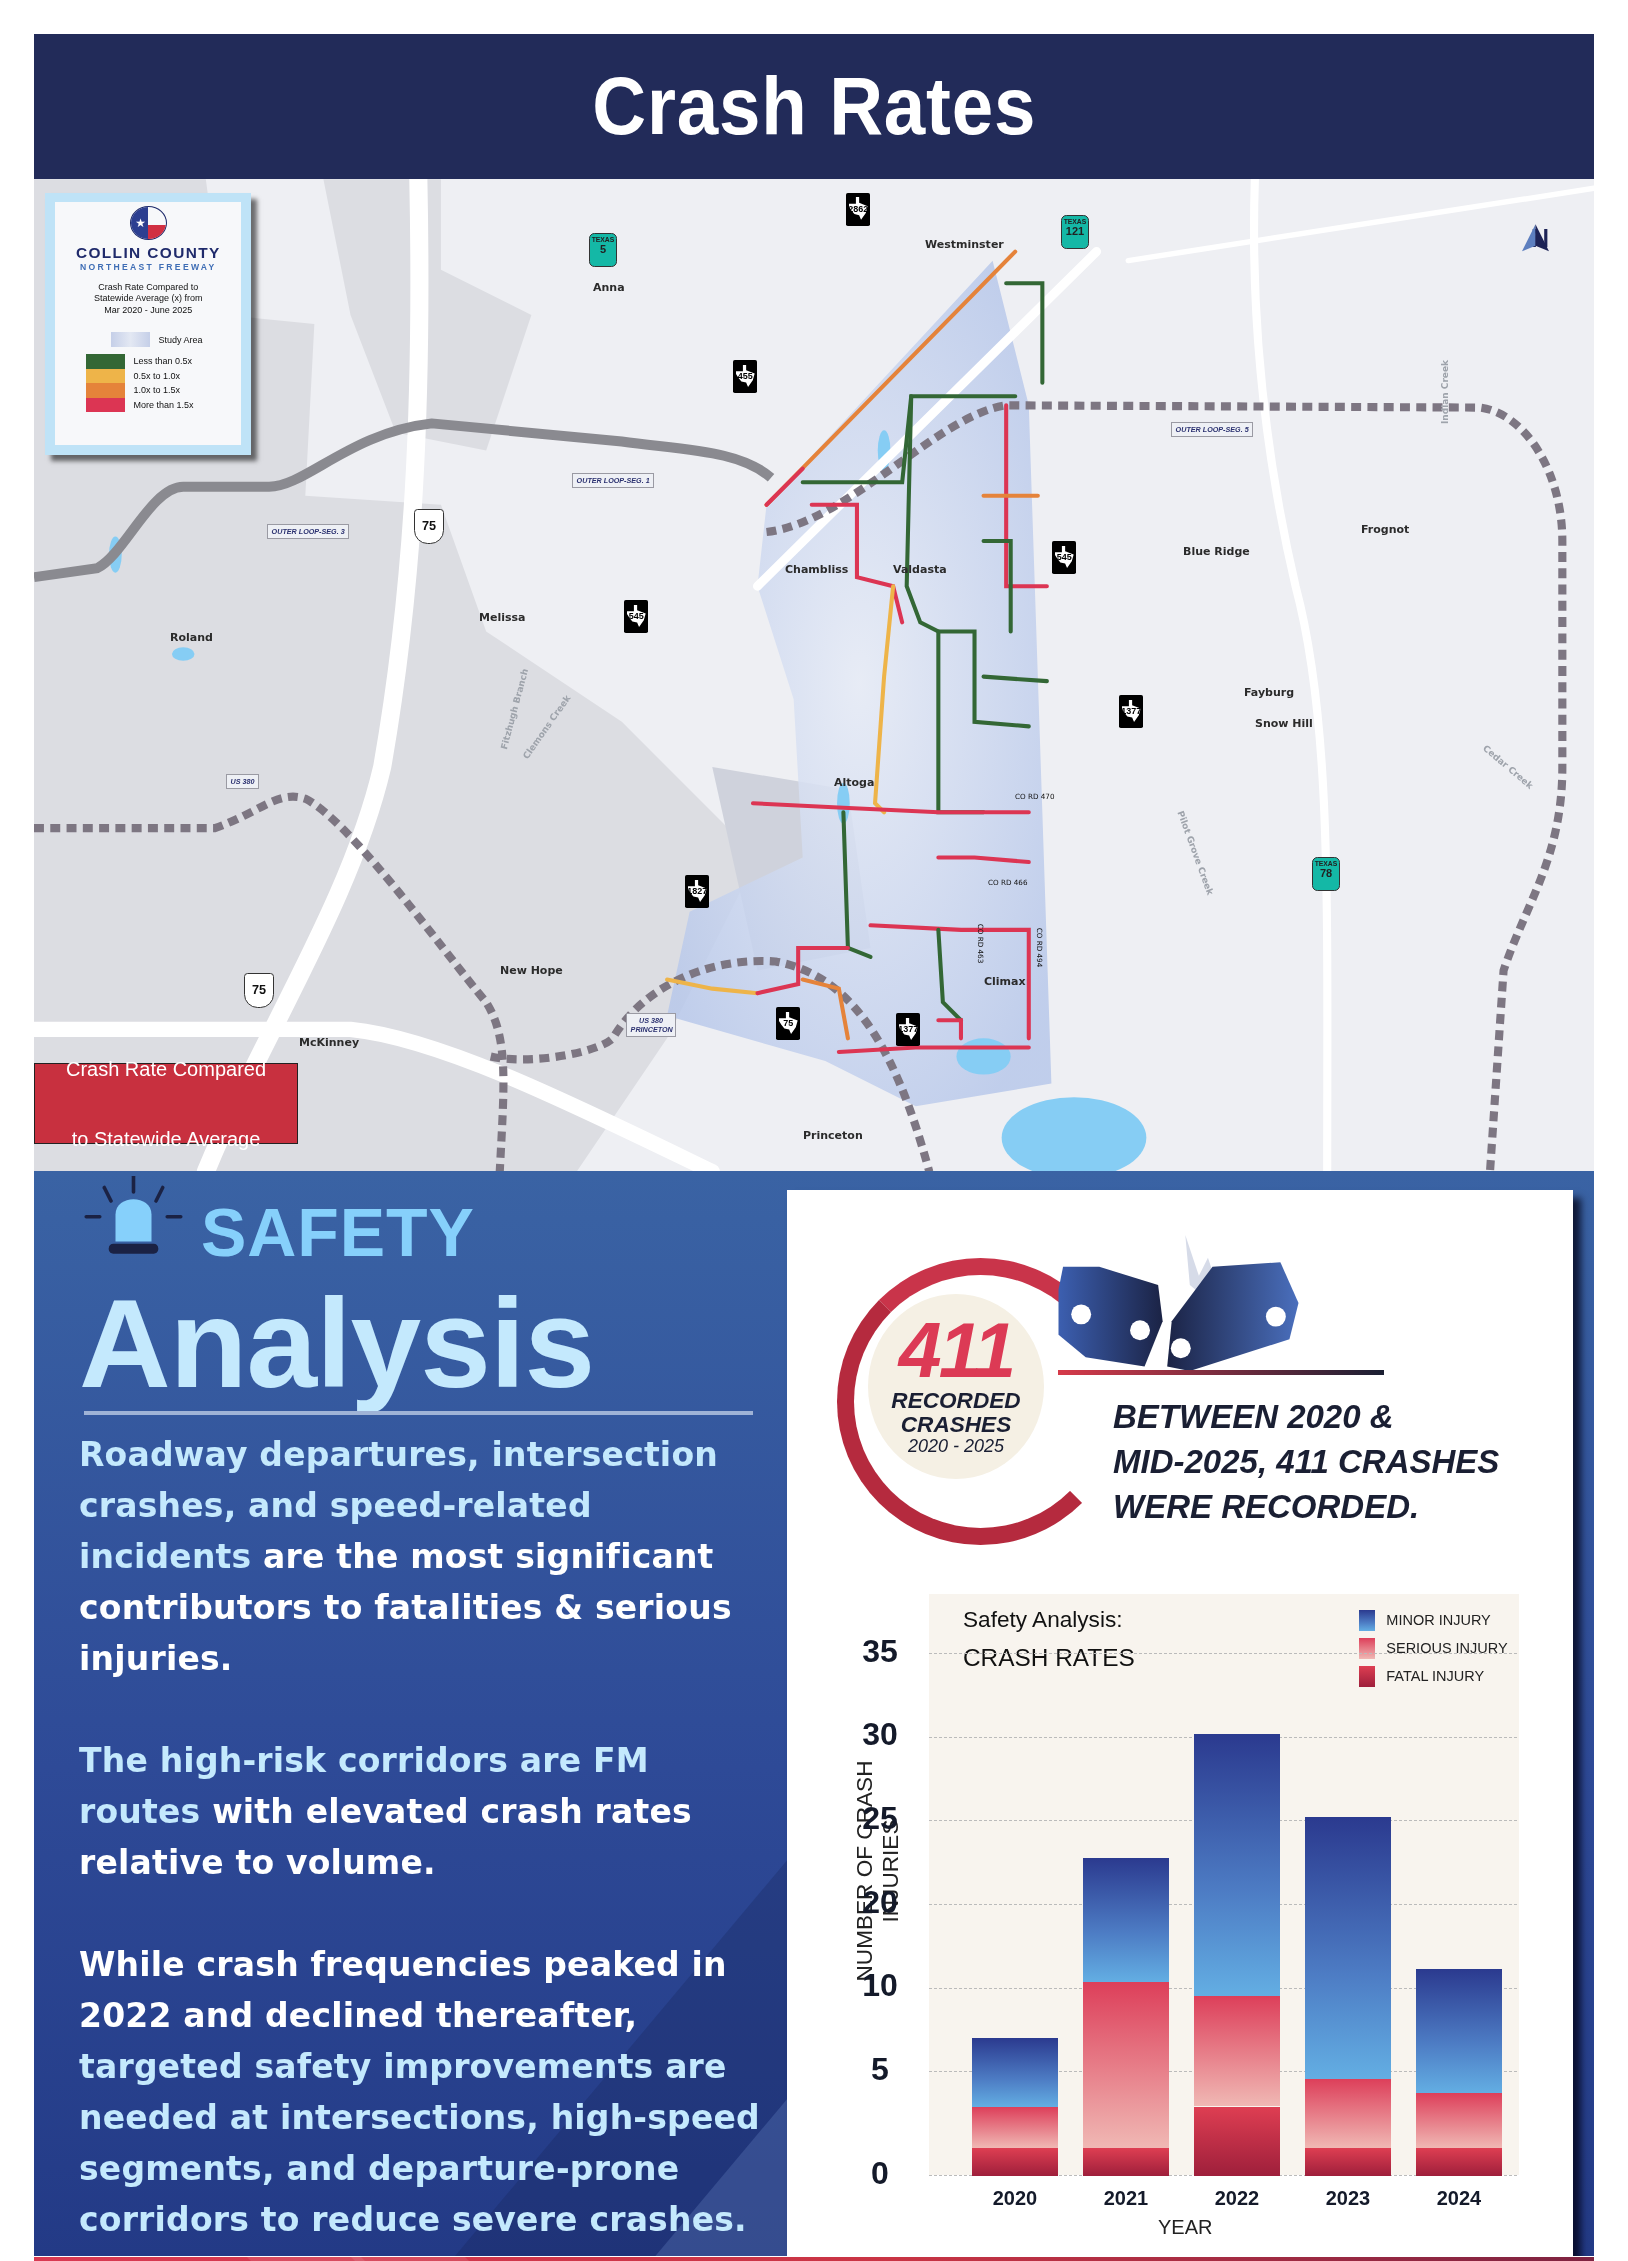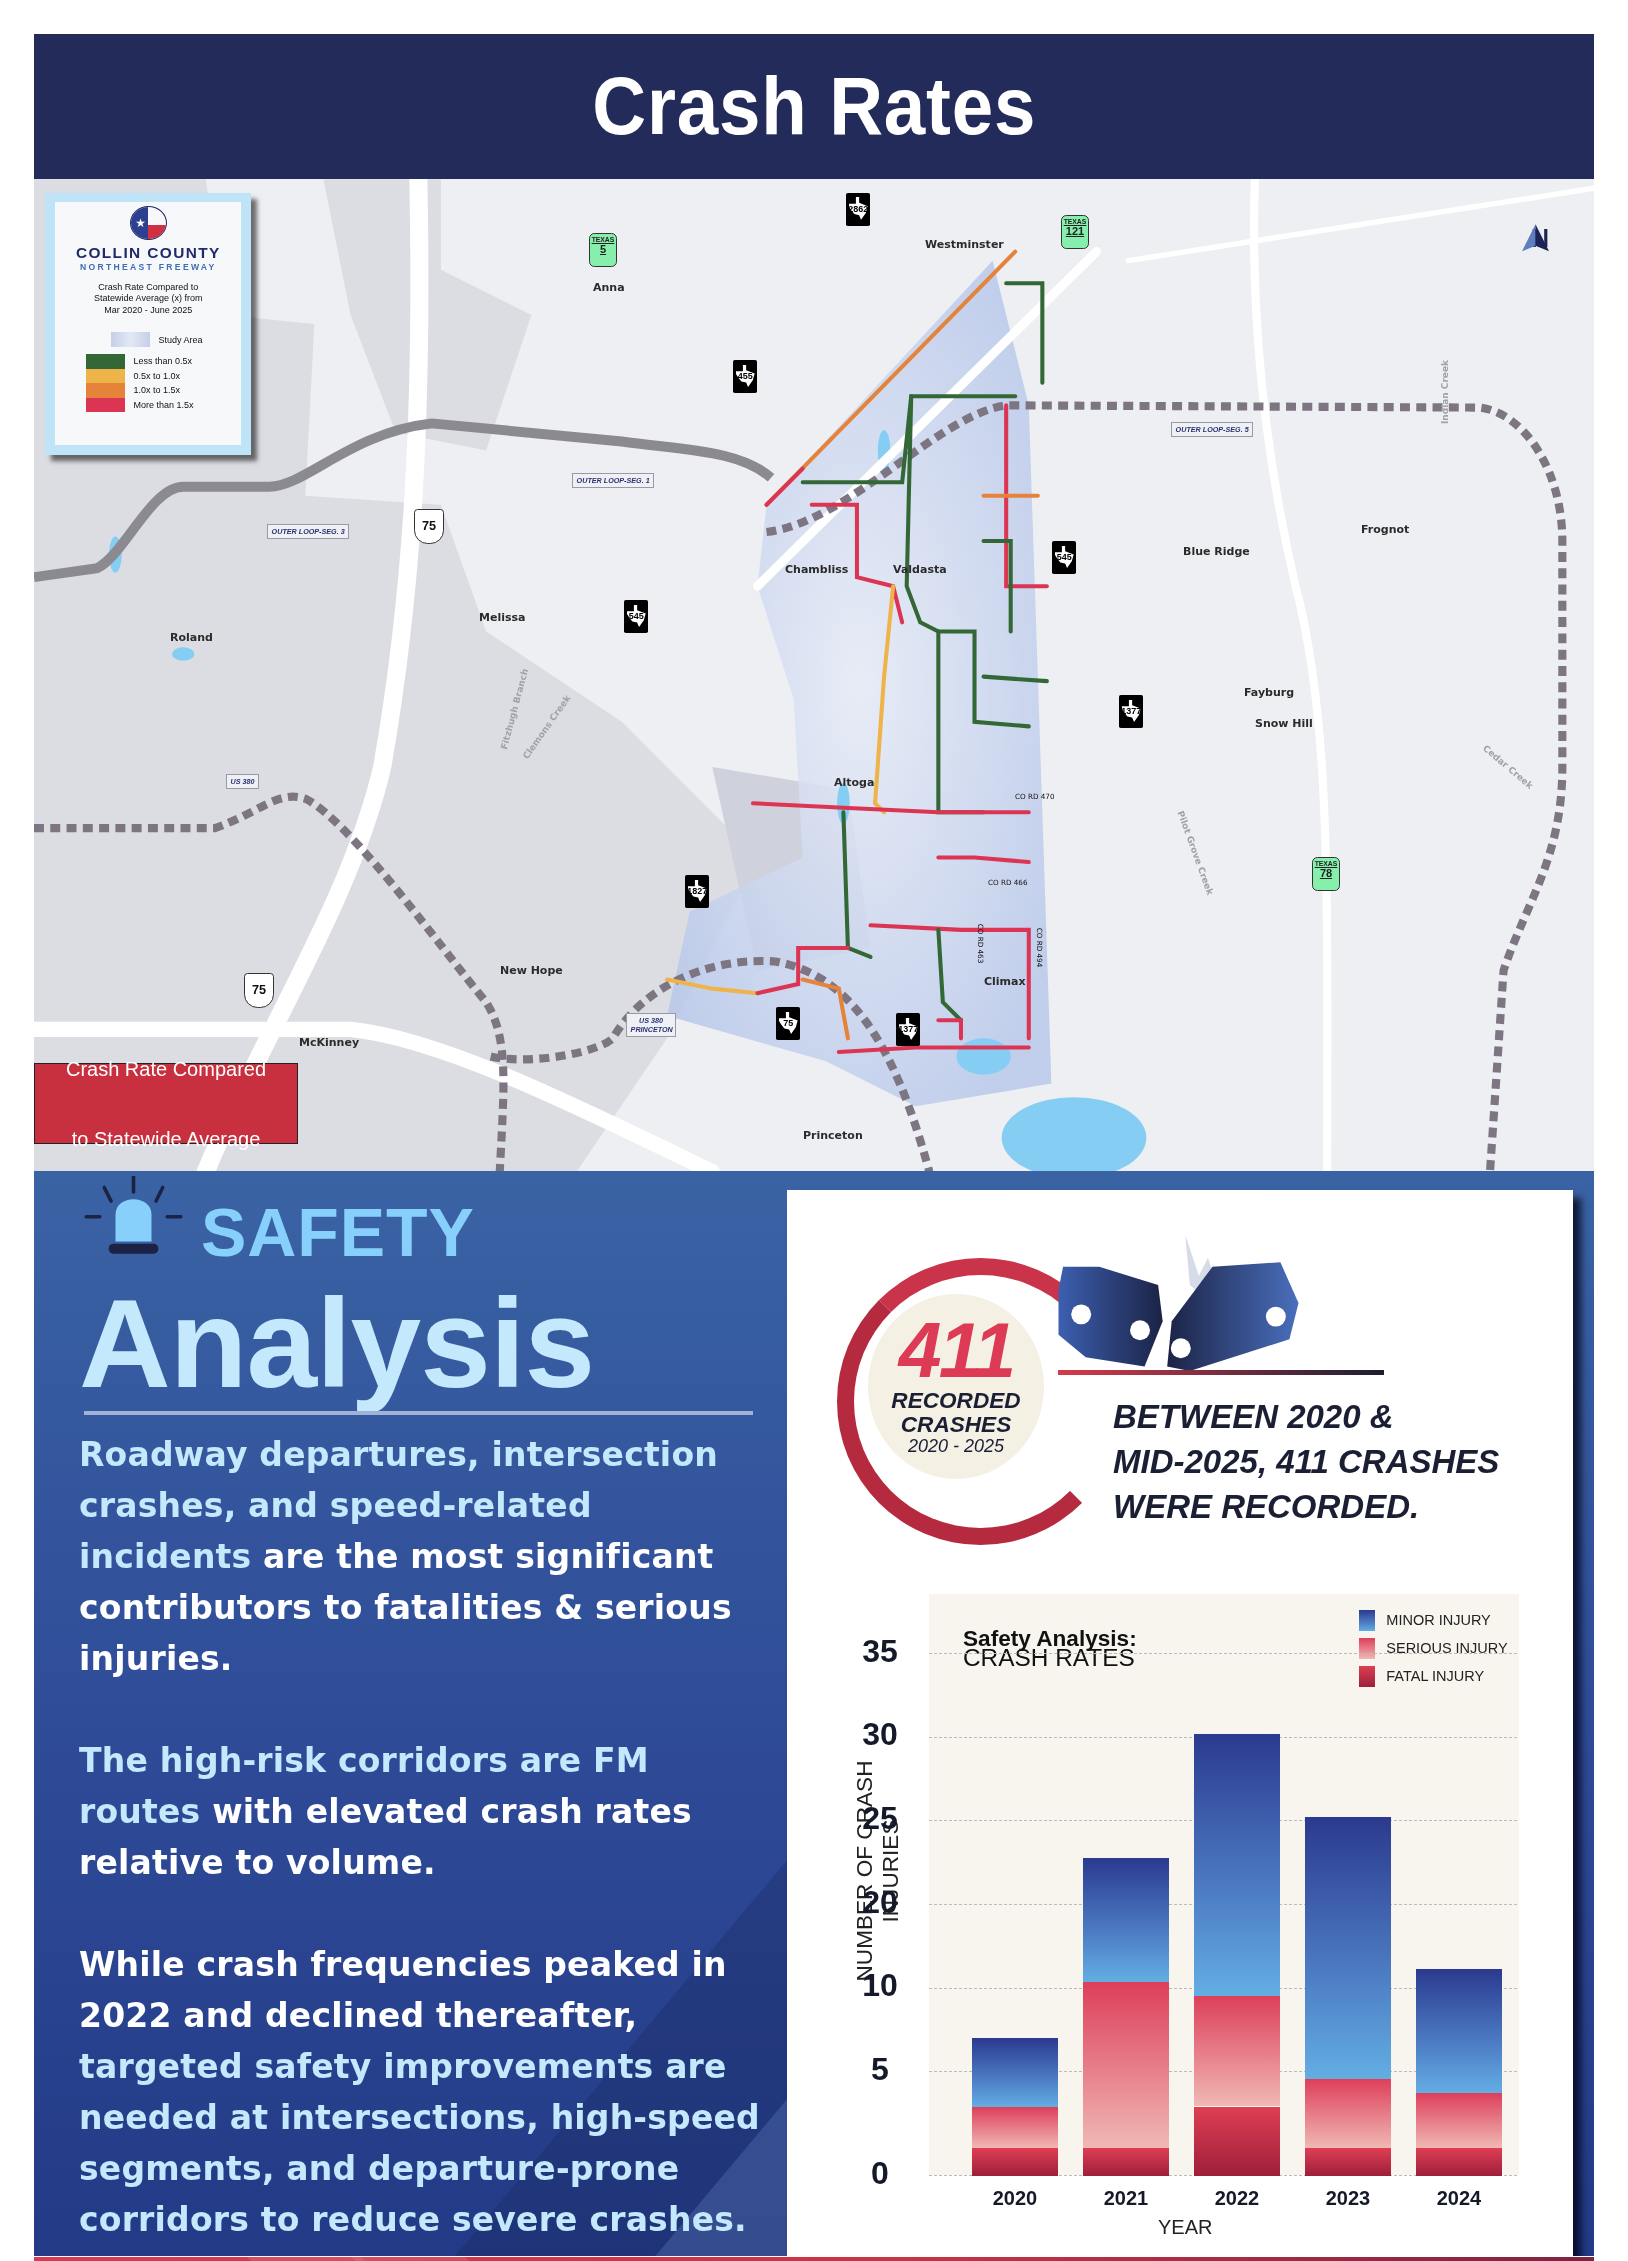--- a/index.html
+++ b/index.html
@@ -15,21 +15,21 @@
   .lg-title{color:#1f2a6b;font-weight:700;font-size:15.4px;letter-spacing:1.4px;margin-top:3.6px;}
   .lg-sub{color:#3e6db5;font-weight:700;font-size:8.6px;letter-spacing:2.3px;}
   .lg-desc{color:#111;font-size:9px;margin-top:10px;line-height:11.8px;}
   .lg-rows{margin:15.4px 0 0 31px;text-align:left;}
   .lg-row{display:flex;align-items:center;height:14.5px;}
   .lg-sw{width:39px;height:14.5px;margin-right:8.1px;}
   .lg-lbl{font-size:9px;color:#111;}
   .map-label{position:absolute;font-weight:700;color:#2b2b2b;font-size:11px;font-family:"DejaVu Sans",sans-serif;}
   .creek{position:absolute;color:#9ea3ab;font-weight:700;font-size:9px;font-family:"DejaVu Sans",sans-serif;}
   .seg-label{position:absolute;background:#eef0f5;border:0.9px solid #9a9aa3;color:#2b3170;font-style:italic;font-size:7.2px;padding:1.8px 3.6px;font-weight:700;white-space:nowrap;}
-  .tx-shield{position:absolute;width:26px;height:32px;background:#86efac;border:1.4px solid #333;border-radius:5.4px;text-align:center;font-weight:700;color:#222;text-decoration:underline;}
+  .tx-shield{position:absolute;width:26px;height:32px;background:#14b8a6;border:1.4px solid #333;border-radius:5.4px;text-align:center;font-weight:700;color:#222;}
   .tx-shield .t{font-size:6.8px;display:block;margin-top:1.8px;}
   .tx-shield .n{font-size:11px;display:block;}
   .fm-shield{position:absolute;width:24.4px;height:33px;background:#000;border-radius:1.8px;color:#fff;text-align:center;}
   .fm-shield .n{position:absolute;left:0;right:0;top:11px;font-size:9px;font-weight:700;color:#000;z-index:2;}
   .fm-shield .tx{position:absolute;left:2.7px;top:4.5px;width:19px;height:22.6px;background:#fff;clip-path:polygon(0 30%,38% 30%,38% 0,55% 0,55% 25%,100% 40%,90% 70%,65% 100%,55% 80%,30% 75%,15% 60%,0 40%);}
   .us-shield{position:absolute;width:28px;height:33px;background:#fff;border:1.8px solid #333;border-radius:3.6px 3.6px 13.6px 13.6px;text-align:center;font-weight:700;font-size:12.7px;color:#111;line-height:32px;}
   .north{position:absolute;right:36px;top:45px;width:36px;text-align:center;}
   .north .N{font-size:25px;font-weight:700;color:#1d2356;}
   .crash-box{position:absolute;left:0;top:884px;width:262px;height:79px;background:#c8303f;color:#fff;font-size:20px;text-align:center;display:flex;flex-direction:column;justify-content:center;line-height:26px;border:0.9px solid #222;gap:44px;}
   .panel{position:absolute;left:0;top:1137px;width:1560px;height:1085px;background:linear-gradient(180deg,#3a63a4 0%,#2e4a97 55%,#233a86 100%);overflow:hidden;}
@@ -46,21 +46,21 @@
   .card{position:absolute;left:753px;top:19px;width:786px;height:1371px;background:#fff;box-shadow:8.1px 8.1px 7.2px rgba(0,0,20,.75);}
   .ring{position:absolute;left:50px;top:68px;width:253px;height:253px;border-radius:50%;border:17px solid #b52a3e;border-right-color:transparent;border-top-color:#c9344a;}
   .ring-inner{position:absolute;left:81px;top:104px;width:176px;height:185px;border-radius:50%;background:#f5f0e4;text-align:center;}
   .big411{font-size:77px;font-weight:700;color:#dc3a55;font-style:italic;line-height:77px;margin-top:18px;letter-spacing:-2.7px;}
   .rec{font-size:22.6px;font-weight:700;font-style:italic;color:#1a1f33;line-height:23.5px;}
   .years{font-size:18px;font-style:italic;color:#1a1f33;}
   .stat{position:absolute;left:326px;top:204px;font-size:33px;font-weight:700;font-style:italic;color:#1a1f33;line-height:45px;}
   .stat-line{position:absolute;left:271px;top:180px;width:326px;height:5.4px;background:linear-gradient(90deg,#d63a4a,#1a1f33);}
   .chart{position:absolute;left:0;top:384px;width:786px;height:669px;}
   .plot-bg{position:absolute;left:142px;top:20.4px;width:590px;height:581px;background:#f8f4ee;}
-  .chart-title{position:absolute;left:176px;top:52px;font-size:22.6px;font-weight:700;color:#111;}
+  .chart-title{position:absolute;left:176px;top:33px;font-size:22.6px;font-weight:400;color:#111;}
   .chart-sub{position:absolute;left:176px;top:70px;font-size:24.4px;color:#111;}
   .legend-c{position:absolute;left:572px;top:32px;}
   .legend-c .row{display:flex;align-items:center;height:28px;}
   .legend-c .sw{width:16.3px;height:21px;margin-right:11px;}
   .legend-c .lb{font-size:14.5px;color:#222;}
   .ytick{position:absolute;left:68px;width:50px;text-align:center;font-size:32px;font-weight:700;color:#141a2a;}
   .grid{position:absolute;left:142px;width:588px;border-top:0.9px dashed #bbb;}
   .bar{position:absolute;width:86px;}
   .seg-fatal{background:linear-gradient(180deg,#de3e52,#9e1f3b);}
   .seg-serious{background:linear-gradient(180deg,#dd3f5a,#f0b8b4);}

